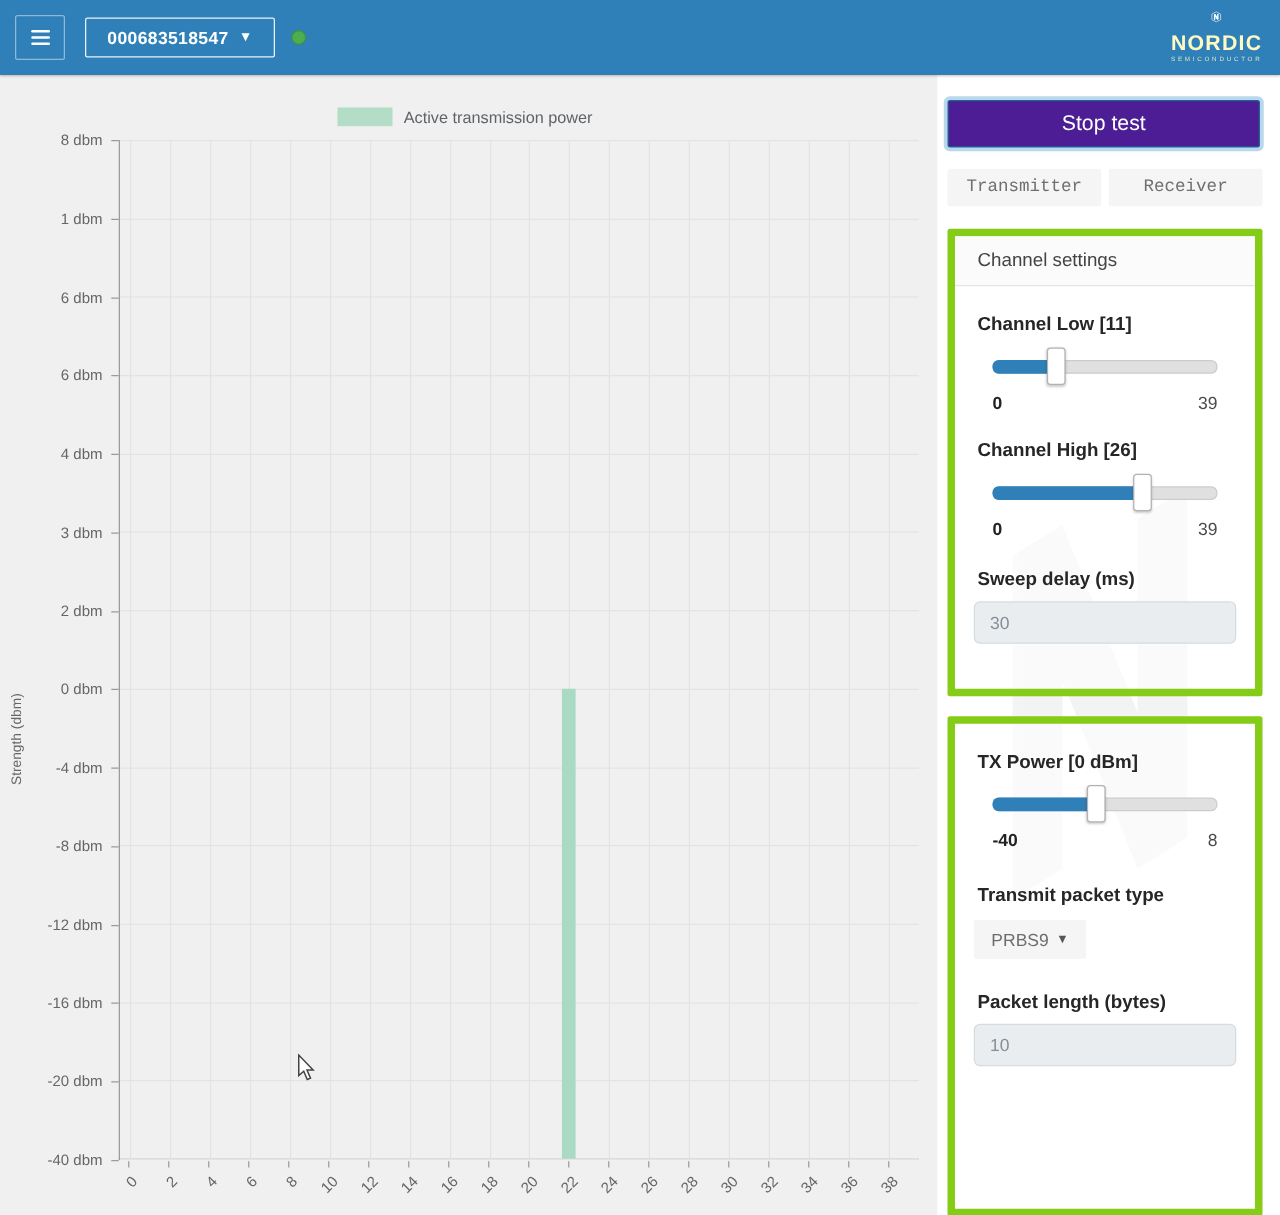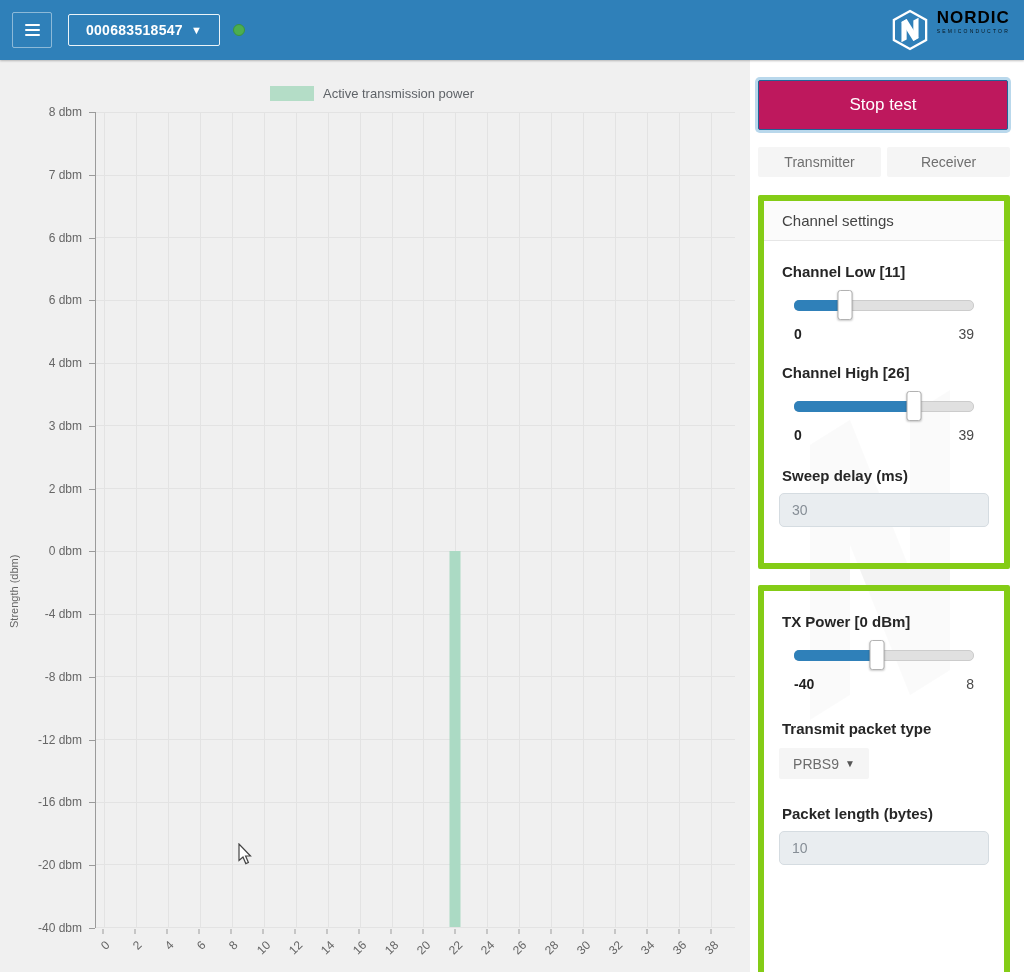--- a/index.html
+++ b/index.html
@@ -15,21 +15,21 @@
     cursor:pointer; }
   .hamburger i { display:block; width:15px; height:2px; background:#fff; border-radius:1px; }
   .device-select { position:absolute; left:68px; top:14px; width:152px; height:32px;
     border:1px solid rgba(255,255,255,.9); border-radius:2px; background:transparent;
     color:#fff; font-size:14px; font-weight:bold; letter-spacing:.3px;
     display:flex; align-items:center; justify-content:center; gap:8px; cursor:pointer; }
   .device-select .caret { font-size:11px; }
   .status-dot { position:absolute; left:233px; top:24px; width:12px; height:12px;
     border-radius:50%; background:#4cae4f; border:1px solid #3c9440; }
   .brand { position:absolute; right:14px; top:9px; height:42px; display:flex;
-    align-items:flex-start; gap:8px; color:#000000; }
+    align-items:center; gap:8px; color:#fef9c3;flex-direction:column; }
   .brand .words { display:flex; flex-direction:column; line-height:1; }
   .brand .words .nordic { font-size:17px; font-weight:bold; letter-spacing:1px; }
   .brand .words .semi { font-size:5px; letter-spacing:2.2px; margin-top:3px; opacity:.85; }
 
   
   .main { display:flex; height:912px; }
   .chart-panel { position:relative; width:750px; height:912px; background:#f0f0f0; }
   .sidebar { position:relative; width:274px; height:912px; background:#fff;
     padding:0 14px 0 8px; overflow:hidden; }
 
@@ -53,25 +53,25 @@
   .x-tick-mark { position:absolute; top:0; width:1px; height:5px; background:#9b9b9b;
     transform:translateX(-50%); }
   .x-label-anchor { position:absolute; top:9px; width:0; height:0; }
   .x-label-anchor span { position:absolute; right:0; top:0; transform:rotate(-45deg);
     transform-origin:top right; font-size:12px; color:#666; white-space:nowrap; }
   .bar { position:absolute; width:11px; transform:translateX(-50%); background:#abdac4; }
 
   .cursor { position:absolute; left:238px; top:783px; width:14px; height:22px; z-index:9; }
 
   
-  .stop-btn { display:block; width:250px; height:50px; margin:20px 0 0 0;
-    background:#be185d; color:#fff; font-size:17px; text-align:center; line-height:36px;
+  .stop-btn { display:block; width:250px; height:38px; margin:20px 0 0 0;
+    background:#4c1d95; color:#fff; font-size:17px; text-align:center; line-height:36px;
     border:1px solid #1f6396; border-radius:2px;
     box-shadow:0 0 0 3px #b9d8ec; cursor:pointer; font-family:inherit; }
-  .rx-tx-tabs { display:flex; gap:6px; margin-top:17px; }
+  .rx-tx-tabs { display:flex; gap:6px; margin-top:17px;font-family:Liberation Mono, monospace; }
   .rx-tx-tabs .tab { flex:1; height:30px; background:#f5f5f5; color:#6f6f6f;
     font-size:14px; display:flex; align-items:center; justify-content:center;
     cursor:pointer; border-radius:2px; }
   .card { border:6px solid #84cc16; border-radius:2px; background:rgba(255,255,255,.6);
     position:relative; z-index:2; }
   .card.channel { margin-top:18px; }
   .card.transmitter { margin-top:16px; height:400px; }
   .card-header { height:40px; line-height:40px; padding-left:18px; font-size:15px;
     color:#444; border-bottom:1px solid #e6e6e6; background:rgba(250,250,250,.7); }
   .card-body { padding:0 15px 36px 15px; }
@@ -133,21 +133,21 @@
 
   <div class="chart-panel">
     <div class="legend">
       <span class="swatch"></span>
       <span class="ltext">Active transmission power</span>
     </div>
     <div class="y-title">Strength (dbm)</div>
     <div class="y-axis" id="y-axis">
         <div class="y-tick-label" style="top: 0%;">8 dbm</div>
         <div class="y-tick-mark" style="top: 0%;"></div>
-        <div class="y-tick-label" style="top: 7.69231%;">7 dbm</div>
+        <div class="y-tick-label" style="top: 7.69231%;">1 dbm</div>
         <div class="y-tick-mark" style="top: 7.69231%;"></div>
         <div class="y-tick-label" style="top: 15.3846%;">6 dbm</div>
         <div class="y-tick-mark" style="top: 15.3846%;"></div>
         <div class="y-tick-label" style="top: 23.0769%;">6 dbm</div>
         <div class="y-tick-mark" style="top: 23.0769%;"></div>
         <div class="y-tick-label" style="top: 30.7692%;">4 dbm</div>
         <div class="y-tick-mark" style="top: 30.7692%;"></div>
         <div class="y-tick-label" style="top: 38.4615%;">3 dbm</div>
         <div class="y-tick-mark" style="top: 38.4615%;"></div>
         <div class="y-tick-label" style="top: 46.1538%;">2 dbm</div>

